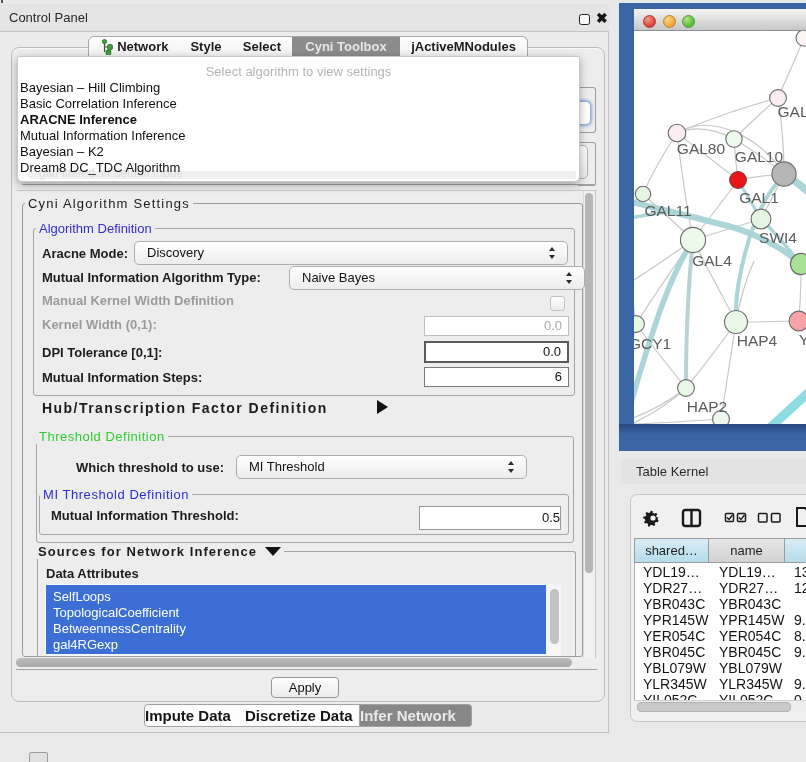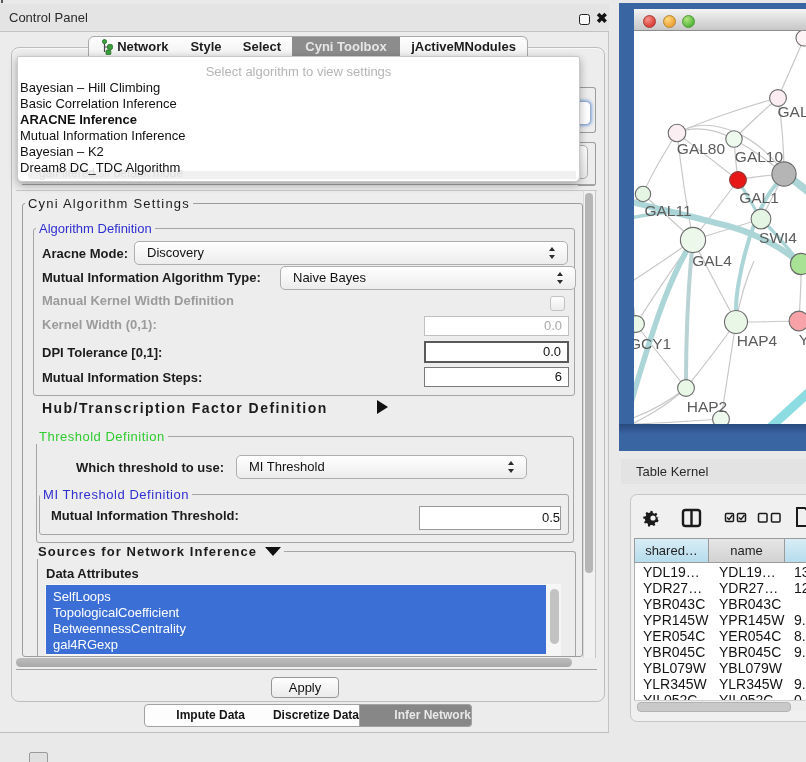--- a/index.html
+++ b/index.html
@@ -8,21 +8,21 @@
 .grp{position:absolute;border:1px solid #9c9c9c;border-radius:3px}
 .gt{position:absolute;top:-8px;background:#ededed;padding:0 3px;font-size:13px;white-space:nowrap;line-height:15px}
 .combo{position:absolute;background:linear-gradient(#ffffff,#ececec);border:1px solid #aeaeae;border-radius:5px;font-size:13px;color:#111}
 .combo span{position:absolute;left:12px;top:3px;white-space:nowrap}
 .arr{position:absolute;right:11px;top:4px;width:7px;height:14px}
 .arr i{position:absolute;left:0;width:0;height:0;border-left:3.5px solid transparent;border-right:3.5px solid transparent}
 .arr .u{top:1px;border-bottom:4.5px solid #2b2b2b}
 .arr .d{bottom:1px;border-top:4.5px solid #2b2b2b}
 .fld{position:absolute;background:#fff;font-size:13px;color:#111;text-align:right;box-sizing:border-box}
 .tab{position:absolute;top:36px;height:20px;background:linear-gradient(#fefefe,#f0f0f0);border:1px solid #a8a8a8;border-left:none;font-size:13px;font-weight:bold;color:#1c1c1c;text-align:center;line-height:20px;white-space:nowrap}
-.btab{position:absolute;top:704px;height:21px;background:#fdfdfd;border:1px solid #a2a2a2;border-left:none;font-size:12px;font-weight:bold;color:#161616;text-align:right;line-height:21px}
+.btab{position:absolute;top:704px;height:21px;background:#fdfdfd;border:1px solid #a2a2a2;border-left:none;font-size:15px;font-weight:bold;color:#161616;text-align:left;line-height:21px}
 .pitem{position:absolute;left:2px;font-size:13px;color:#111;white-space:nowrap}
 .trow{position:absolute;font-size:14px;color:#141414;white-space:nowrap}
 </style></head><body>
 
 <div class="a" style="left:1px;top:0;width:2px;height:3px;background:#555"></div>
 <div class="a" style="left:29px;top:752px;width:17px;height:10px;background:#e0e0e0;border:1px solid #9a9a9a;border-radius:2px 2px 0 0"></div>
 
 <div class="a" style="left:0;top:4px;width:609px;height:729px;background:#ececec;border-top:1px solid #d8d8d8;border-bottom:1px solid #bdbdbd;border-right:1px solid #c4c4c4;box-sizing:border-box">
 </div>
 
@@ -65,21 +65,21 @@
 <div class="lbl" style="left:42px;top:246px">Aracne Mode:</div>
 <div class="combo" style="left:134px;top:241px;width:432px;height:22px">
     <span>Discovery</span>
     <div class="arr">
       <i class="u"></i>
       <i class="d"></i>
     </div>
   </div>
 
 <div class="lbl" style="left:42px;top:270px">Mutual Information Algorithm Type:</div>
-<div class="combo" style="left:280px;top:266px;width:294px;height:22px">
+<div class="combo" style="left:289px;top:266px;width:294px;height:22px">
     <span>Naive Bayes</span>
     <div class="arr">
       <i class="u"></i>
       <i class="d"></i>
     </div>
   </div>
 
 <div class="lbl dis" style="left:42px;top:293px">Manual Kernel Width Definition</div>
 <div class="a" style="left:550px;top:296px;width:13px;height:13px;background:linear-gradient(#fdfdfd,#ececec);border:1px solid #c3c3c3;border-radius:3px"></div>
 

